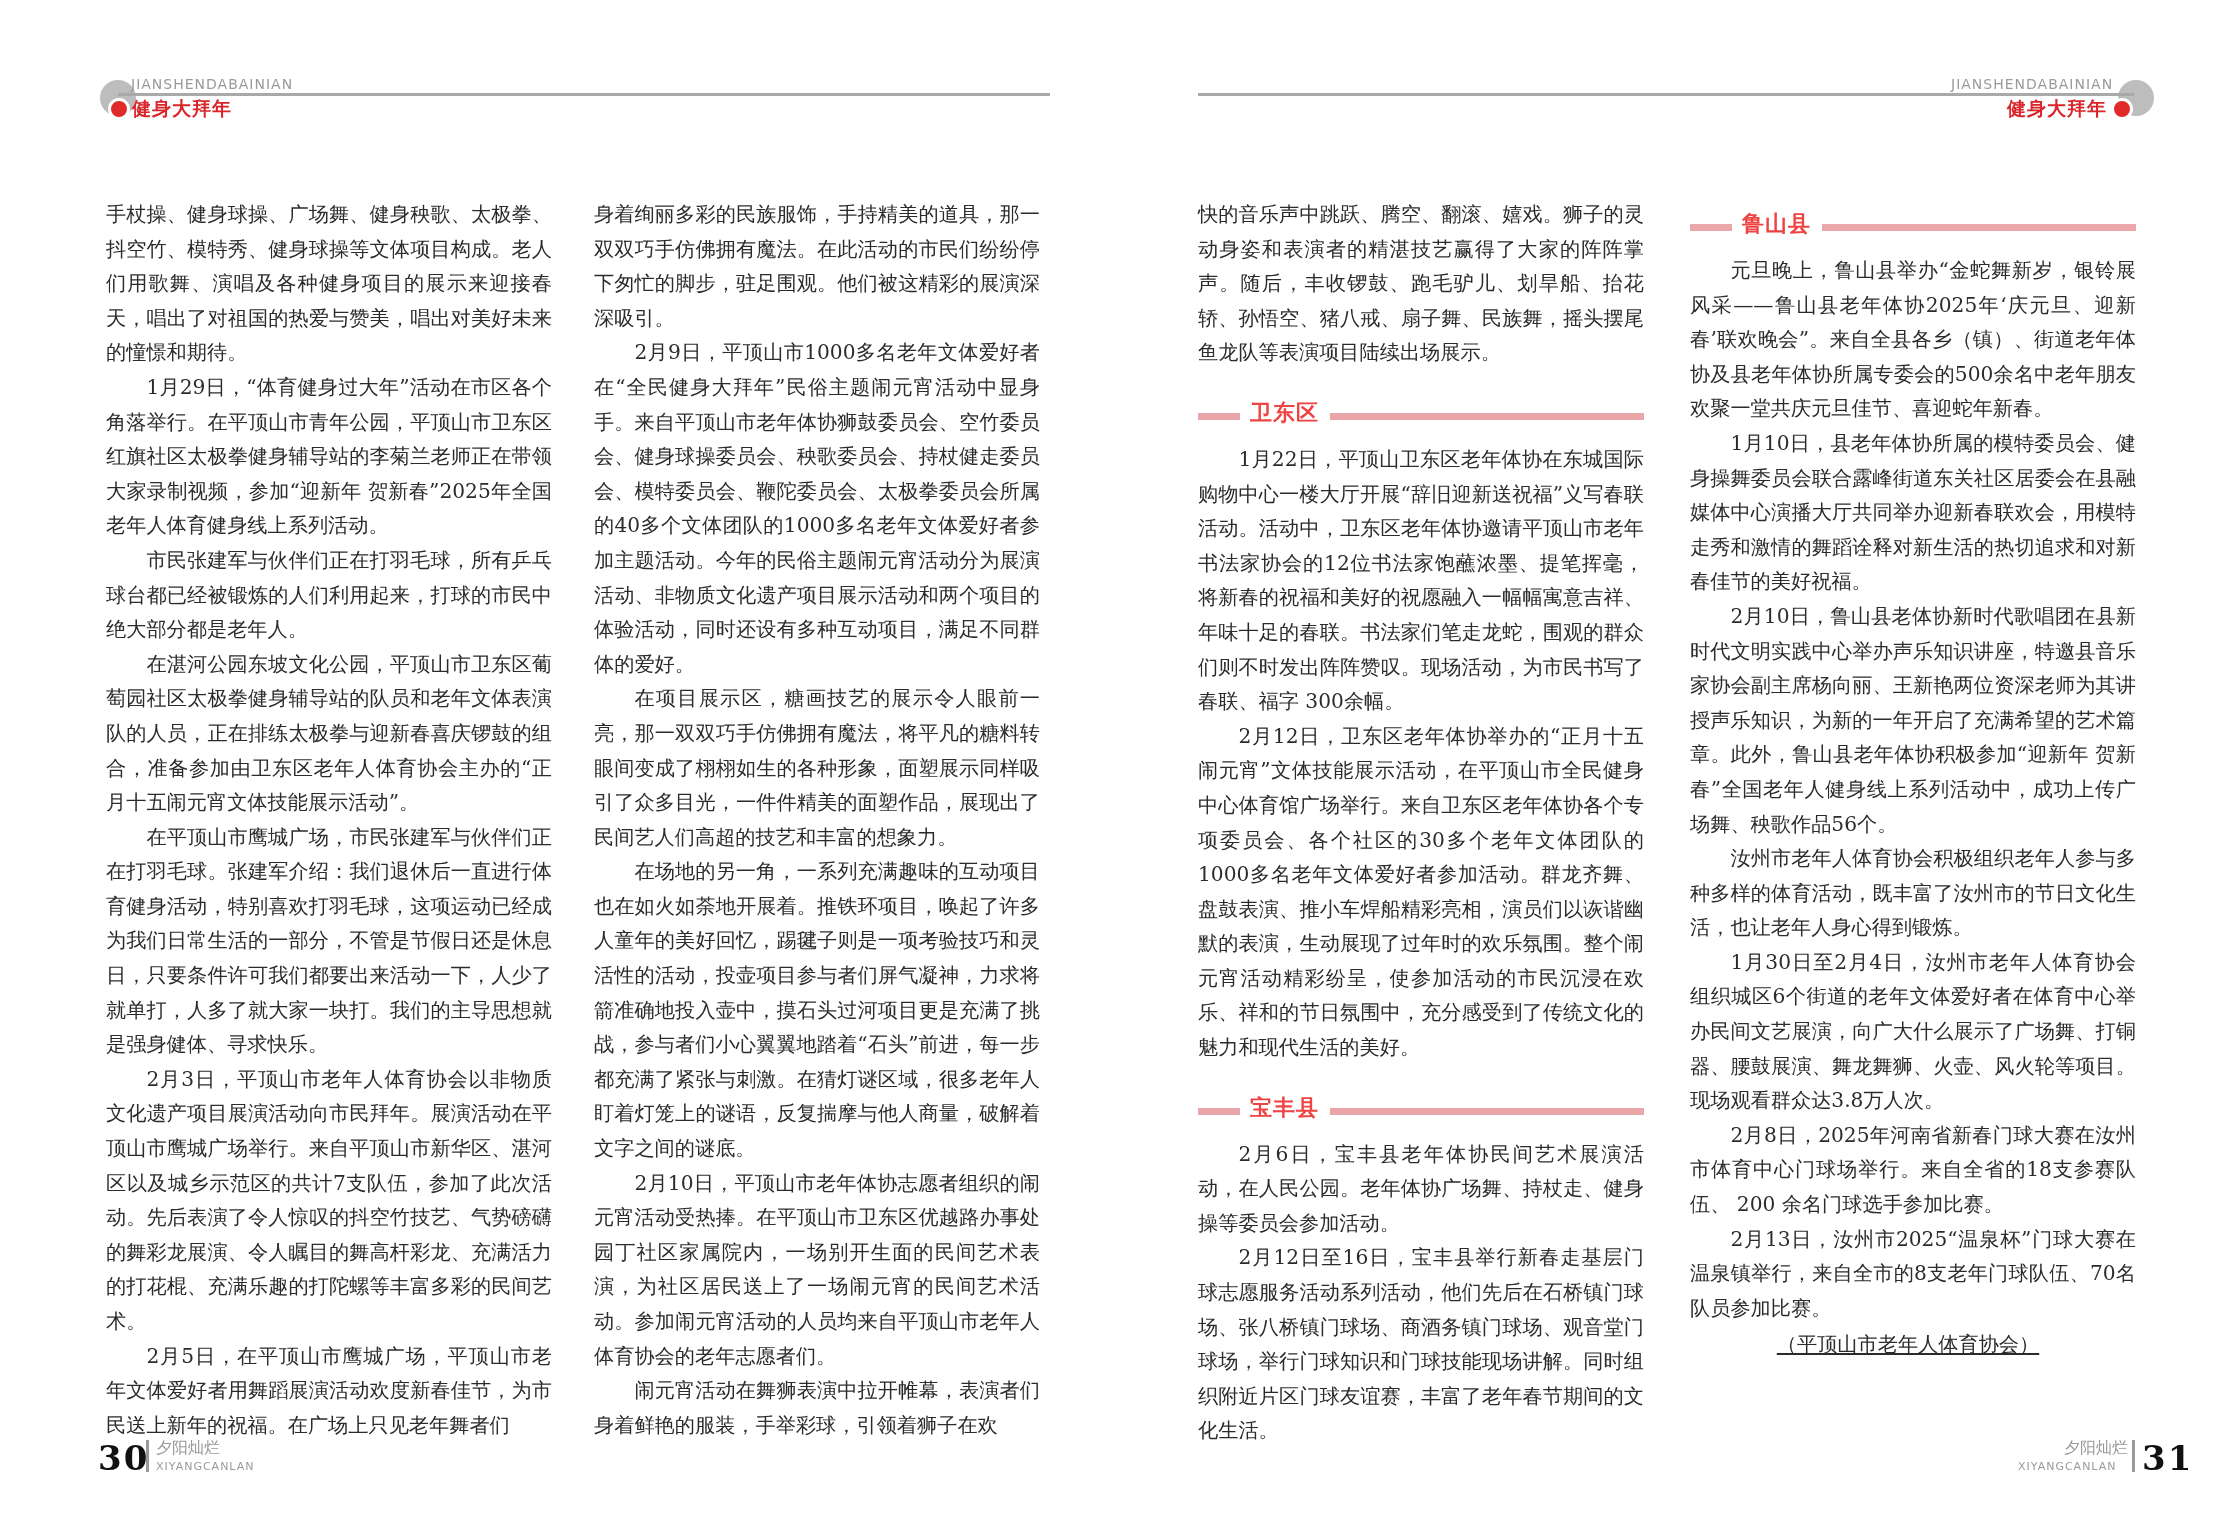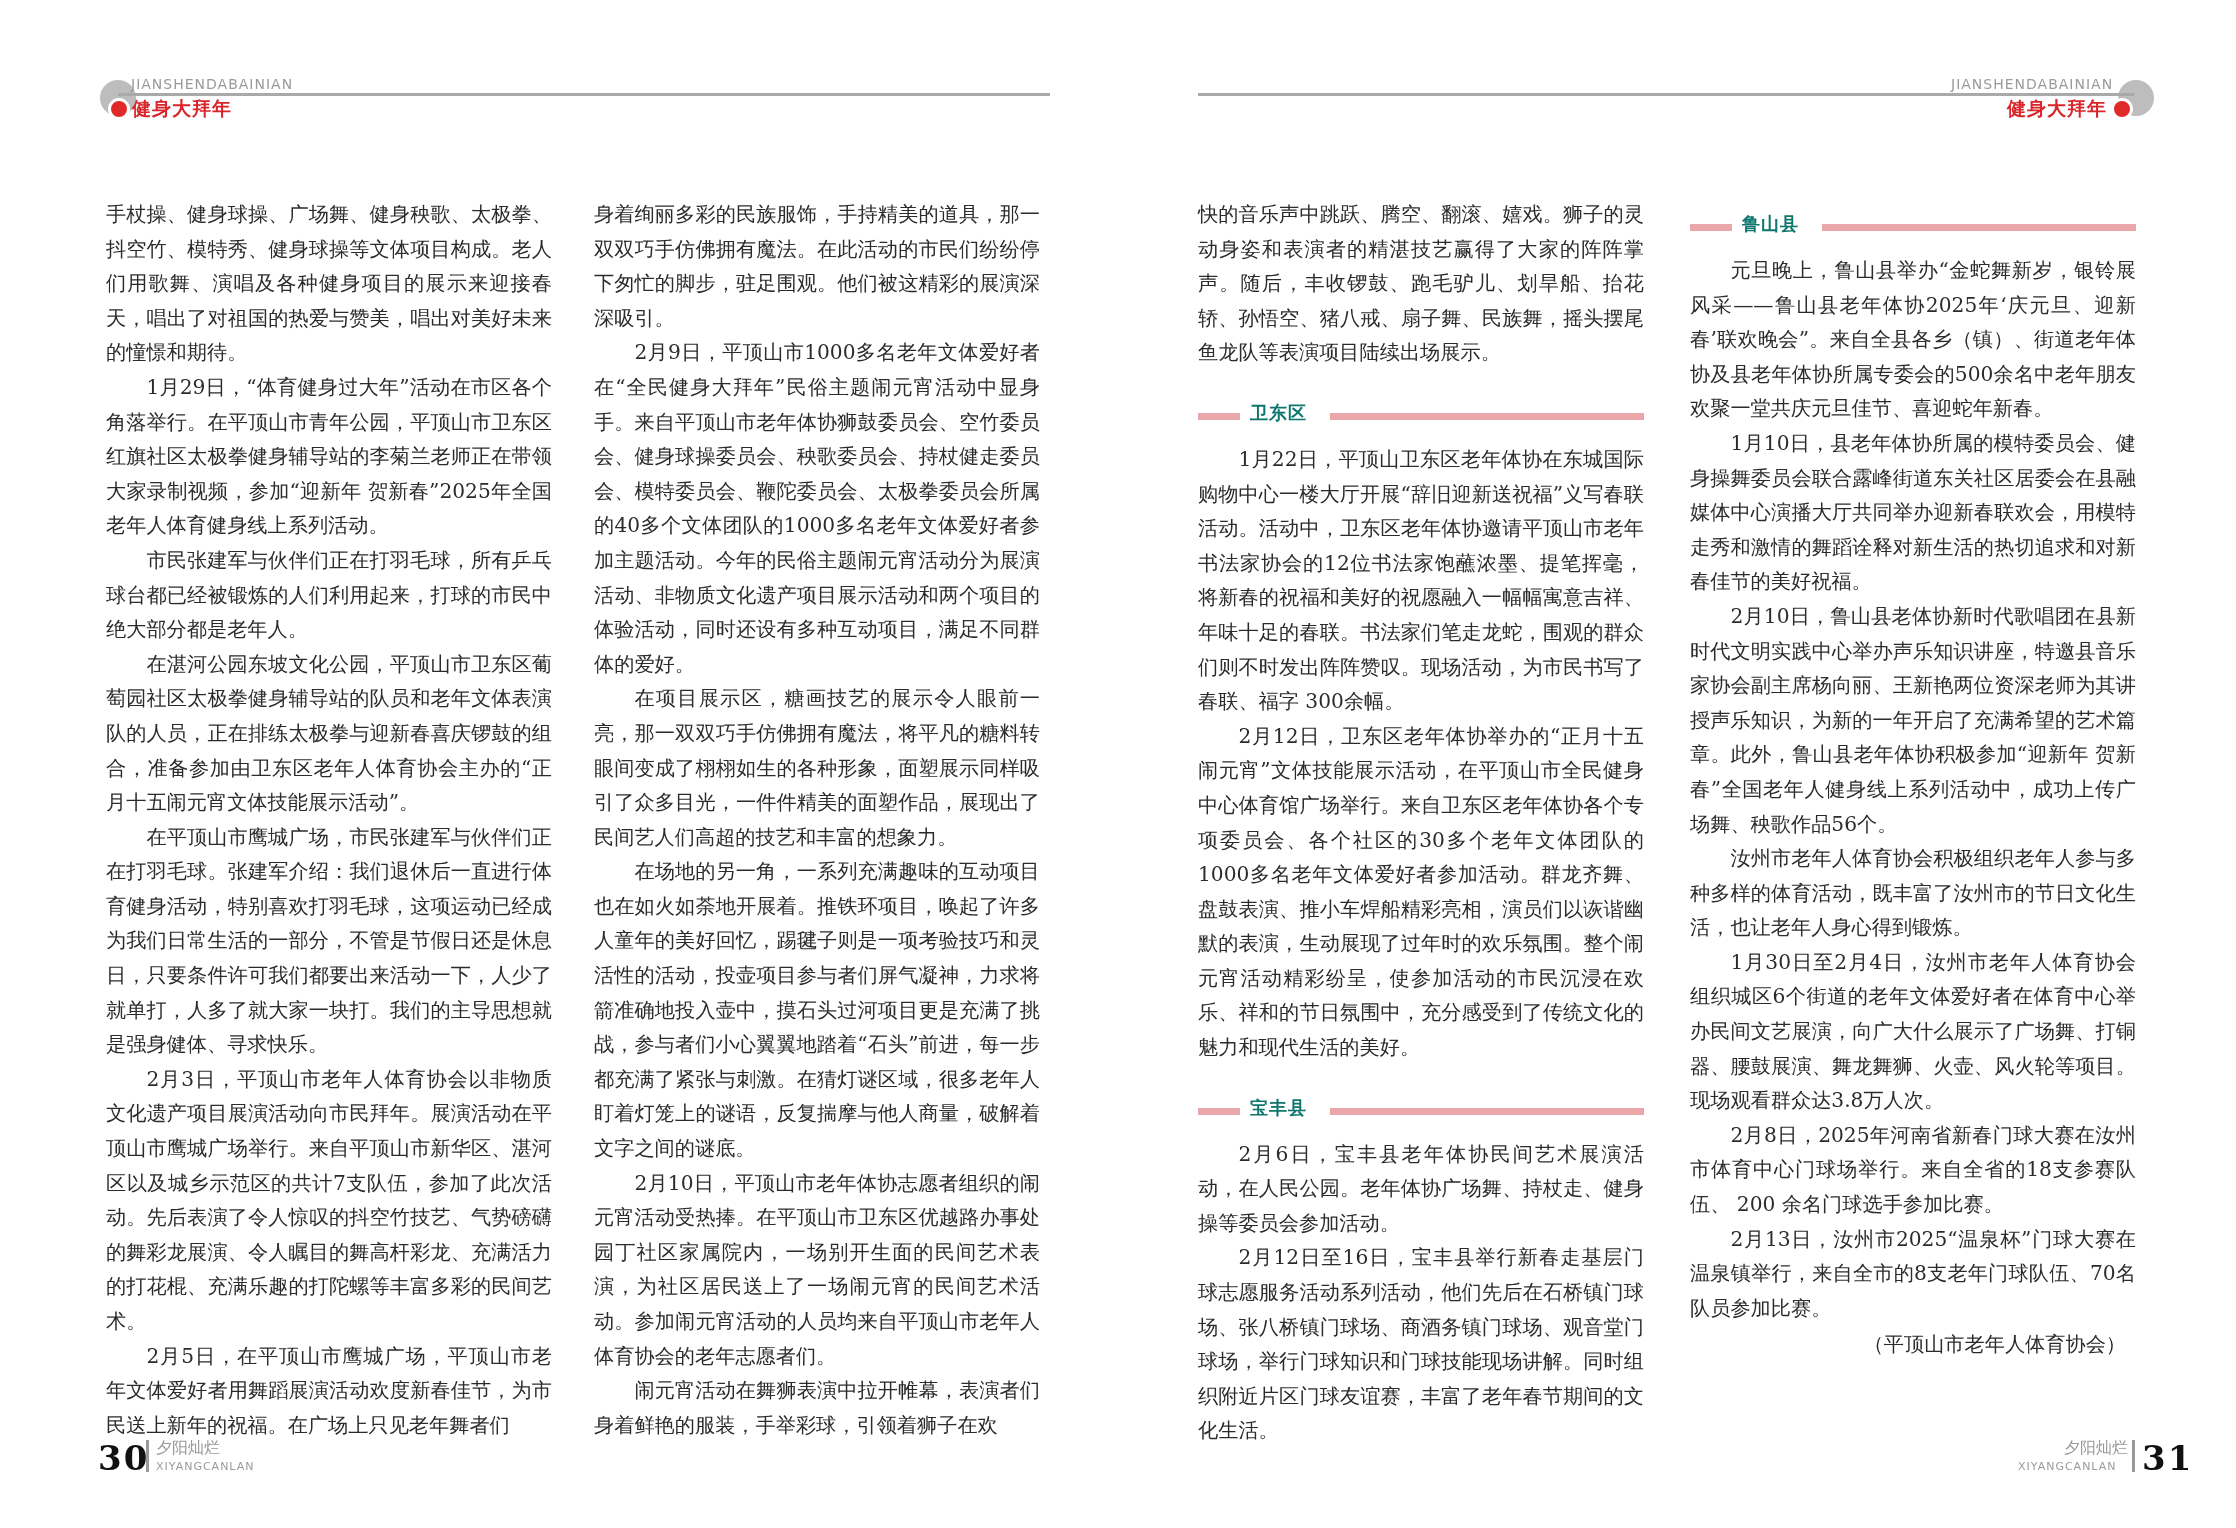--- a/index.html
+++ b/index.html
@@ -12,26 +12,26 @@
   .hdr-rule { position:absolute; top:93px; height:3px; background:#a9a9a9; }
   .hdr-en { position:absolute; top:76px; font-family:"DejaVu Sans", sans-serif; font-size:14px; letter-spacing:1px; color:#9a9a9a; }
   .hdr-cn { position:absolute; top:96px; font-family:"DejaVu Sans", sans-serif; font-size:19px; font-weight:bold; color:#d9262b; letter-spacing:1px; }
   .hdr-grey { position:absolute; top:80px; width:36px; height:36px; border-radius:50%; background:#bdbdbd; }
   .hdr-red { position:absolute; top:98px; width:16px; height:16px; border-radius:50%; background:#e02a2a; border:3px solid #ffffff; }
 
   
   .col { position:absolute; top:197px; font-size:20.2px; line-height:34.6px; text-align:justify; }
   .col p { margin:0; text-indent:2em; }
   .col p.cont { text-indent:0; }
-  .col p.sig { text-align:right; text-indent:0; padding-right:10px; margin-top:2px; }
+  .col p.sig { text-align:center; text-indent:0; padding-right:10px; margin-top:2px;text-decoration:underline; }
 
   .sec { position:relative; height:44px; margin:22px 0 6px 0; }
   .sec .bar-l { position:absolute; left:0; top:21px; width:42px; height:7px; background:#eba6aa; }
   .sec .bar-r { position:absolute; left:132px; right:0; top:21px; height:7px; background:#eba6aa; }
-  .sec .title { position:absolute; left:52px; top:4px; font-family:"DejaVu Sans", sans-serif; font-weight:bold; font-size:18px; color:#0f766e; letter-spacing:1px; }
+  .sec .title { position:absolute; left:52px; top:4px; font-family:"DejaVu Sans", sans-serif; font-weight:bold; font-size:22px; color:#ef4444; letter-spacing:1px; }
   .sec.first { margin-top:6px; }
 
   
   .folio { position:absolute; top:1438px; font-family:"DejaVu Serif", serif; font-weight:bold; font-size:34px; color:#111; letter-spacing:2px; }
   .ft-sep { position:absolute; top:1440px; width:3px; height:32px; background:#9a9a9a; }
   .ft-cn { position:absolute; top:1438px; font-family:"DejaVu Sans", sans-serif; font-size:16px; color:#9a9a9a; }
   .ft-en { position:absolute; top:1460px; font-family:"DejaVu Sans", sans-serif; font-size:11px; color:#9a9a9a; letter-spacing:1px;text-align:right; }
 </style>
 </head>
 <body>

